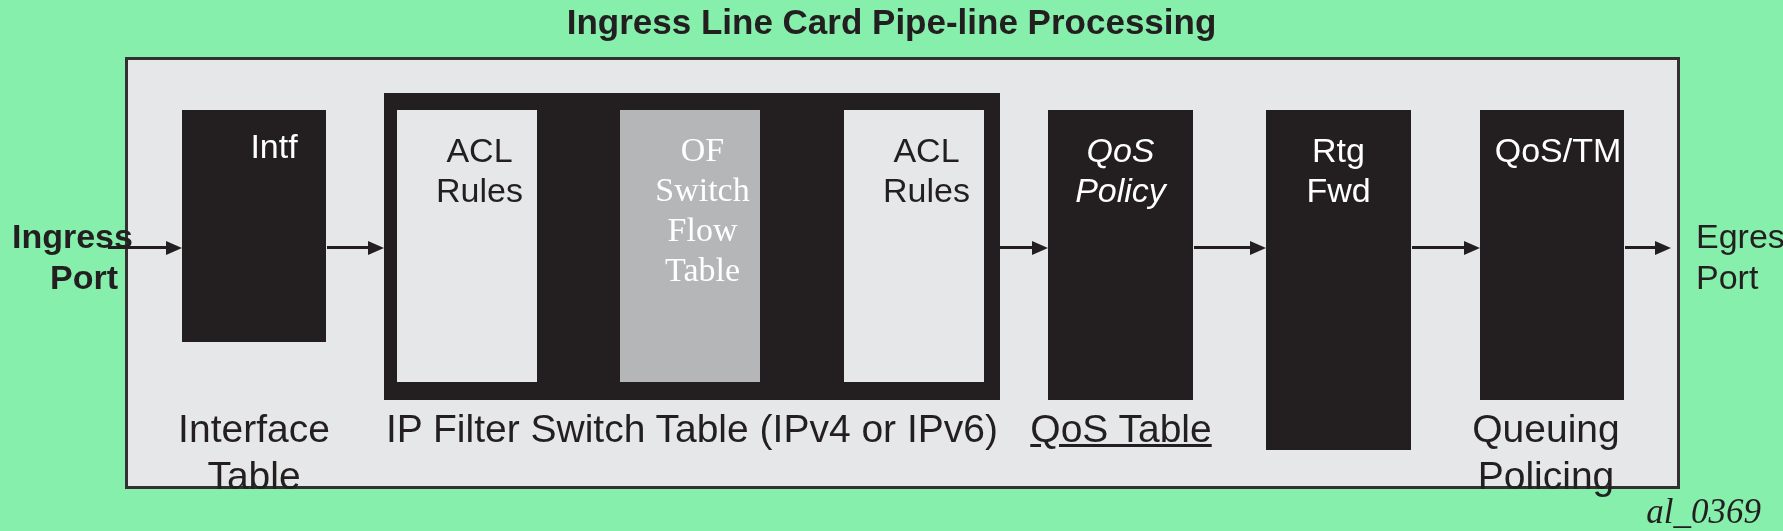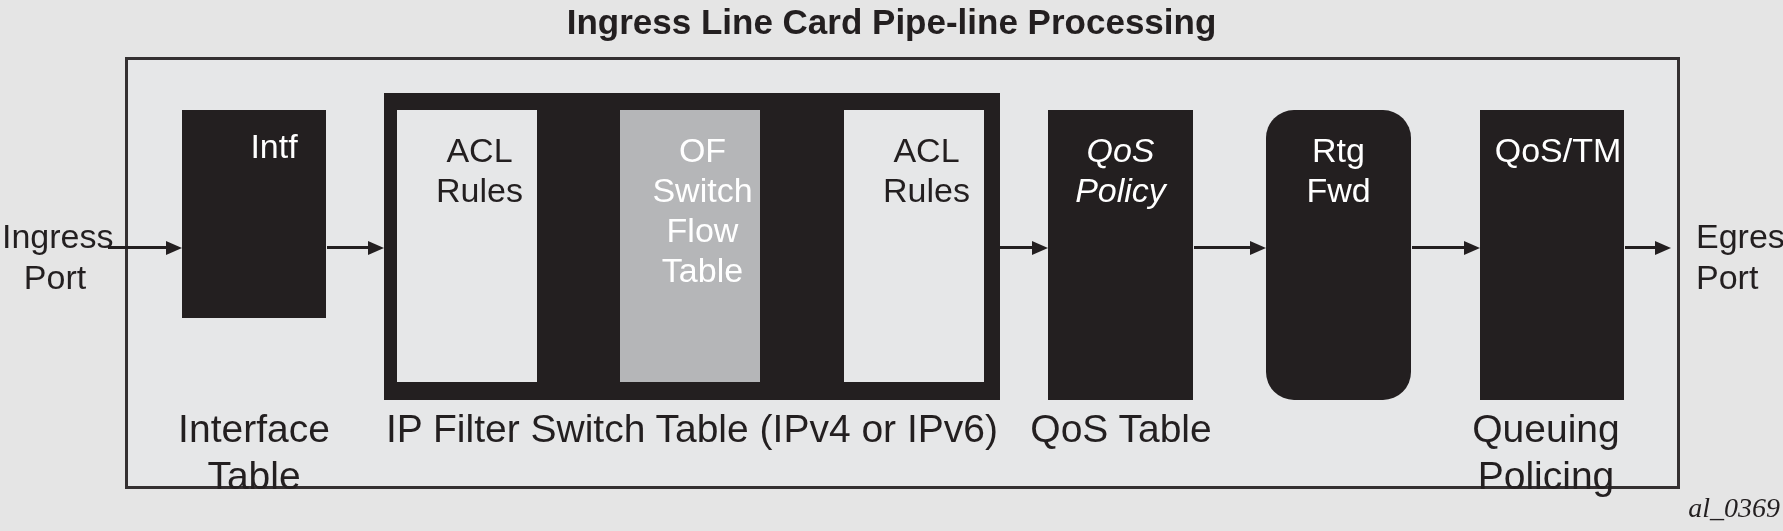--- a/index.html
+++ b/index.html
@@ -12,21 +12,21 @@
   * { box-sizing: border-box; margin: 0; padding: 0; }
   html, body { background: #ffffff; }
   body {
     font-family: "Liberation Sans", sans-serif;
     color: var(--dark);
   }
   #canvas {
     position: relative;
     width: 1783px;
     height: 531px;
-    background: #e5e5e5;
+    background: #86efac;
     overflow: hidden;
   }
   .title {
     position: absolute;
     left: 0; right: 0; top: 3px;
     text-align: center;
     font-size: 35px;
     font-weight: bold;
     line-height: 1.1;
     white-space: pre-line;
@@ -53,38 +53,38 @@
   }
   .sub-block {
     position: absolute;
     top: 17px;
     width: 140px;
     height: 272px;
     text-align: center;
     padding-left: 25px;
   }
   .sub-light { background: var(--sub_light); color: var(--dark); }
-  .sub-mid   { background: var(--sub_mid);  color: var(--white); }
+  .sub-mid   { background: var(--sub_mid);  color: var(--white); font-family: Liberation Serif, serif; }
   .caption {
     position: absolute;
     top: 346px;
     font-size: 39px;
     line-height: 1.2;
     color: var(--dark);
     text-align: center;
     white-space: pre-line;
   }
   .port-label {
     position: absolute;
     top: 216px;
     font-size: 34px;
     line-height: 1.2;
     white-space: pre-line;
   }
-  .port-ingress { left: 2px; width: 106px; text-align: center; }
+  .port-ingress { left: 12px; width: 106px; text-align: right; font-weight: bold; }
   .port-egress  { left: 1696px; width: 120px; text-align: left; }
   .arrow {
     position: absolute;
     top: 240px;
     height: 16px;
   }
   .arrow::before {
     content: "";
     position: absolute;
     left: 0; right: 13px; top: 6px;
@@ -95,37 +95,37 @@
     content: "";
     position: absolute;
     right: 0; top: 1px;
     width: 0; height: 0;
     border-top: 7px solid transparent;
     border-bottom: 7px solid transparent;
     border-left: 16px solid var(--dark);
   }
   .figure-id {
     position: absolute;
-    right: 3px; top: 492px;
+    right: 22px; top: 492px;
     font-family: "Liberation Serif", serif;
     font-style: italic;
-    font-size: 28px;
+    font-size: 35px;
     color: var(--dark);
   }
 </style>
 </head>
 <body>
 
 <div id="canvas">
 
   <div class="title">Ingress Line Card Pipe-line Processing</div>
 
   <div class="container">
 
-    <div class="block" style="left:54px; top:50px; width:144px; height:208px;padding-left:40px;">
+    <div class="block" style="left:54px; top:50px; width:144px; height:232px;padding-left:40px;">
       <span class="block-label" style="padding-top:16px;">Intf</span>
     </div>
     <div class="caption" style="left:-24px; width:300px;">Interface
 Table</div>
 
     <div class="block" style="left:256px; top:33px; width:616px; height:307px;">
       <div class="sub-block sub-light" style="left:13px;">
         <span class="block-label">ACL
 Rules</span>
       </div>
@@ -139,23 +139,23 @@
         <span class="block-label">ACL
 Rules</span>
       </div>
     </div>
     <div class="caption" style="left:244px; width:640px;">IP Filter Switch Table (IPv4 or IPv6)</div>
 
     <div class="block" style="left:920px; top:50px; width:145px; height:290px;font-style:italic;">
       <span class="block-label">QoS
 Policy</span>
     </div>
-    <div class="caption" style="left:843px; width:300px;">QoS Table</div>
+    <div class="caption" style="left:843px; width:300px;text-decoration:underline;">QoS Table</div>
 
-    <div class="block" style="left:1138px; top:50px; width:145px; height:290px;border-radius:28px;">
+    <div class="block" style="left:1138px; top:50px; width:145px; height:340px;">
       <span class="block-label">Rtg
 Fwd</span>
     </div>
 
     <div class="block" style="left:1352px; top:50px; width:144px; height:290px;padding-left:12px;">
       <span class="block-label">QoS/TM</span>
     </div>
     <div class="caption" style="left:1268px; width:300px;">Queuing
 Policing</div>
 

